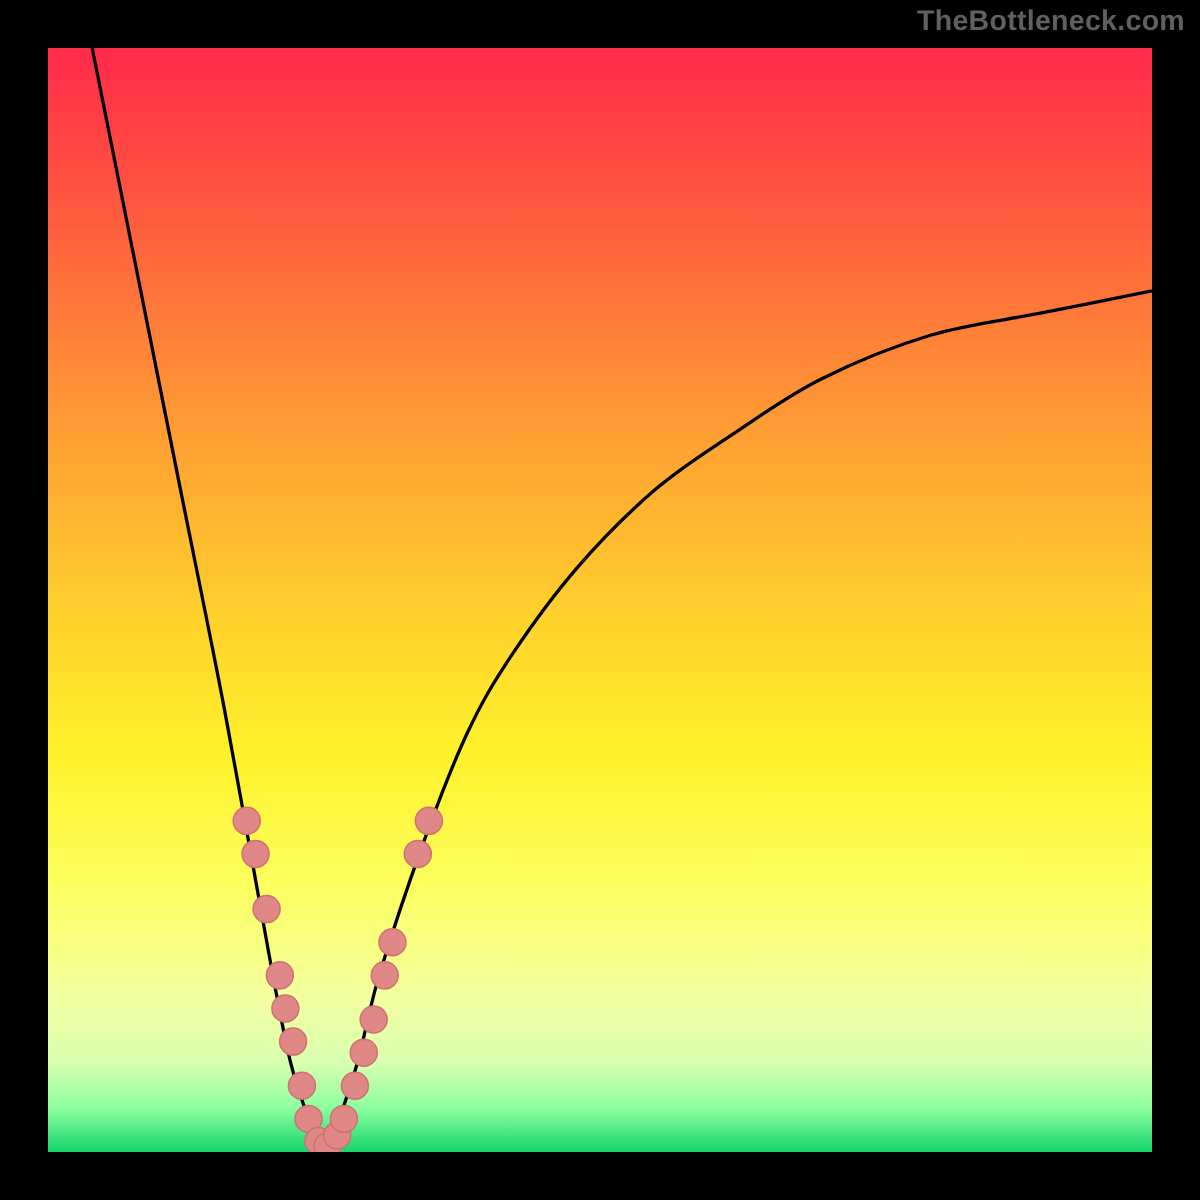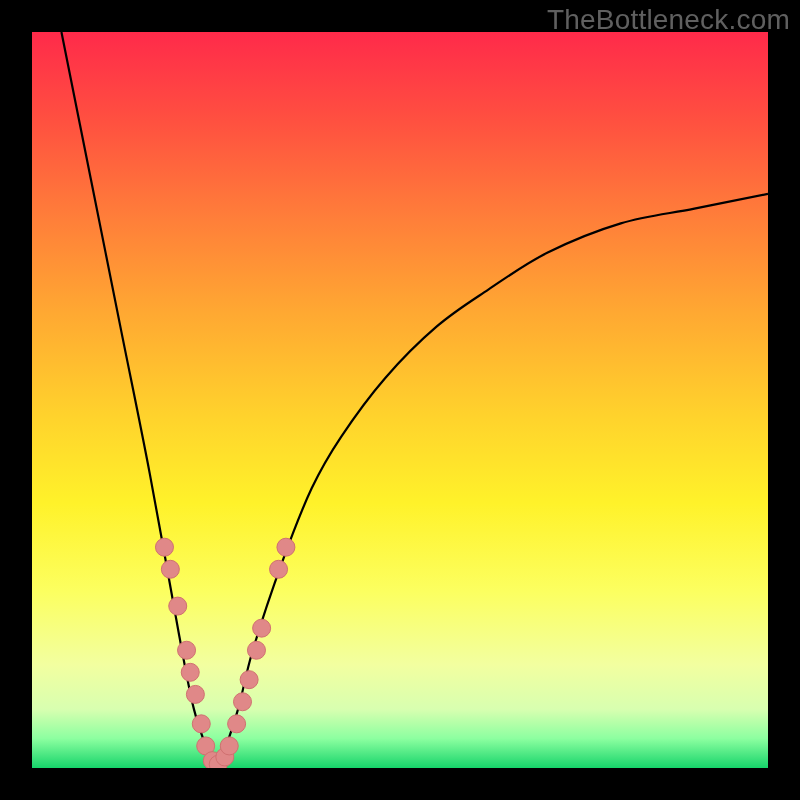--- a/index.html
+++ b/index.html
@@ -37,22 +37,22 @@
       #f2ffa0 86%,
       #d8ffb0 92%,
       #8cffa0 96%,
       #16d46a 100%
     );
   }
   .watermark {
     position: absolute;
     top: 4px;
     right: 10px;
-    font-size: 28px;
-    font-weight: 400;
+    font-size: 19px;
+    font-weight: 700;
     color: #606060;
     letter-spacing: 0.2px;
     user-select: none;
   }
   svg.curve {
     position: absolute;
     top: 0;
     left: 0;
     width: 736px;
     height: 736px;

